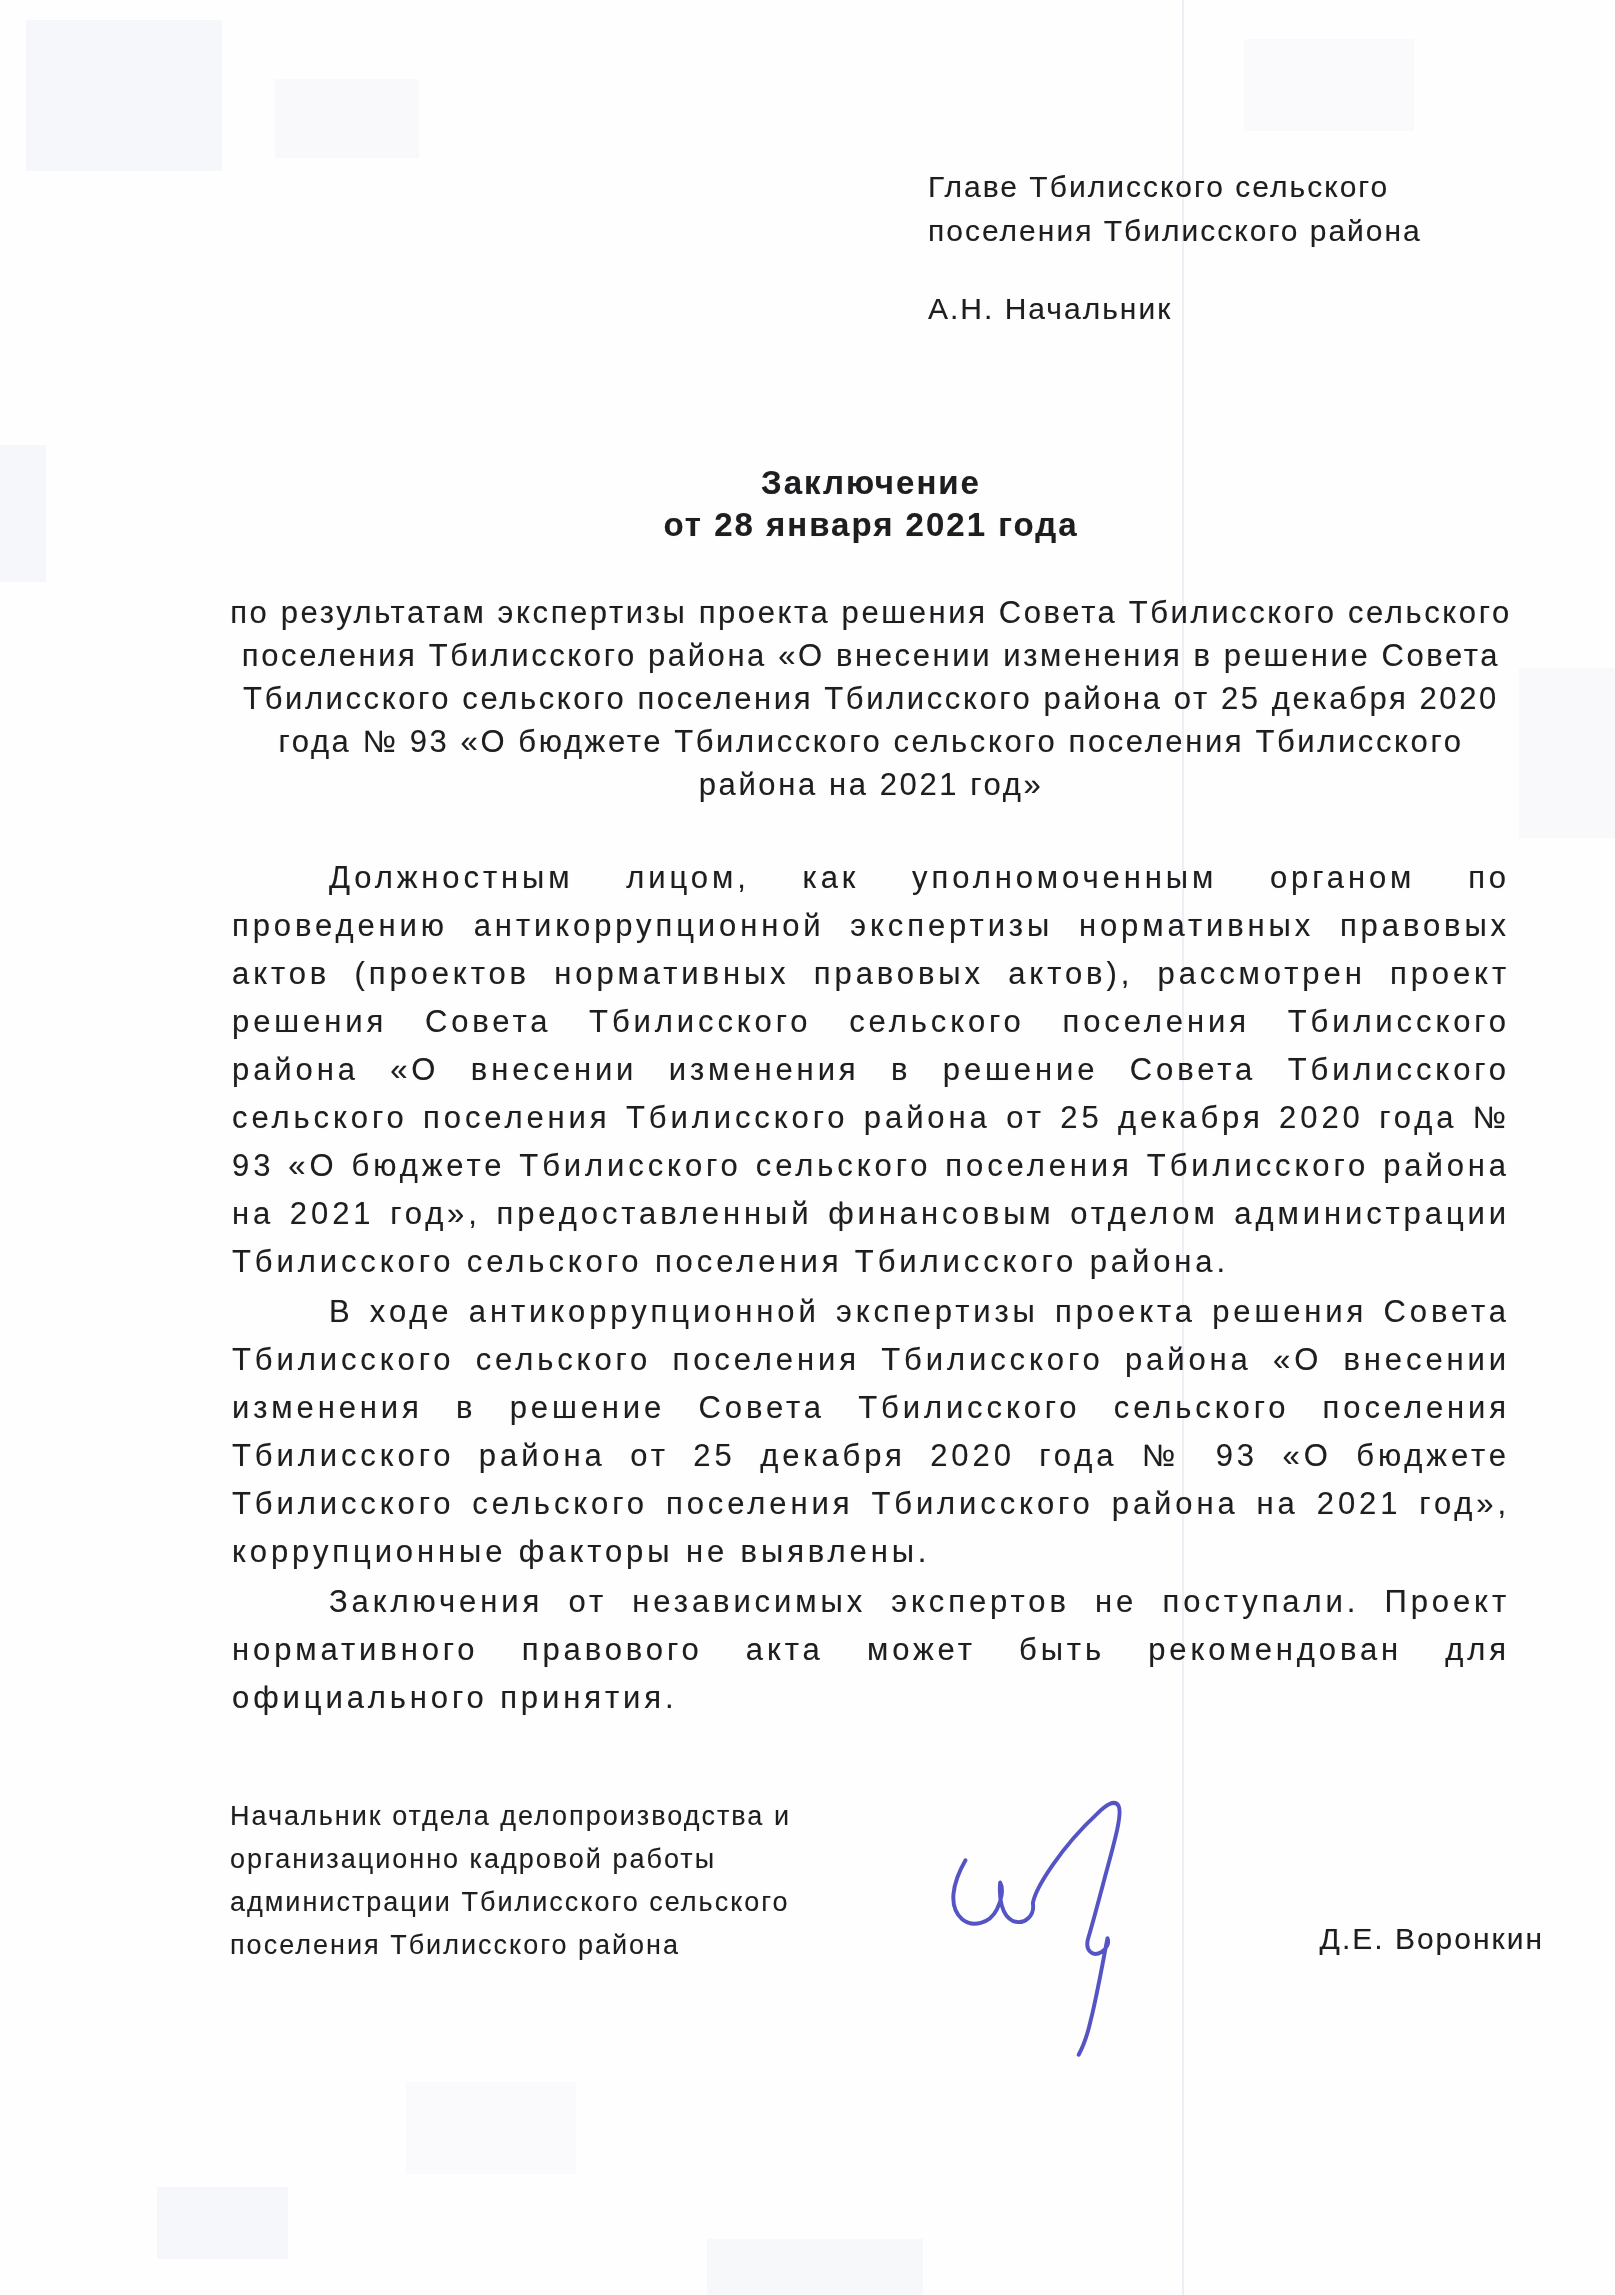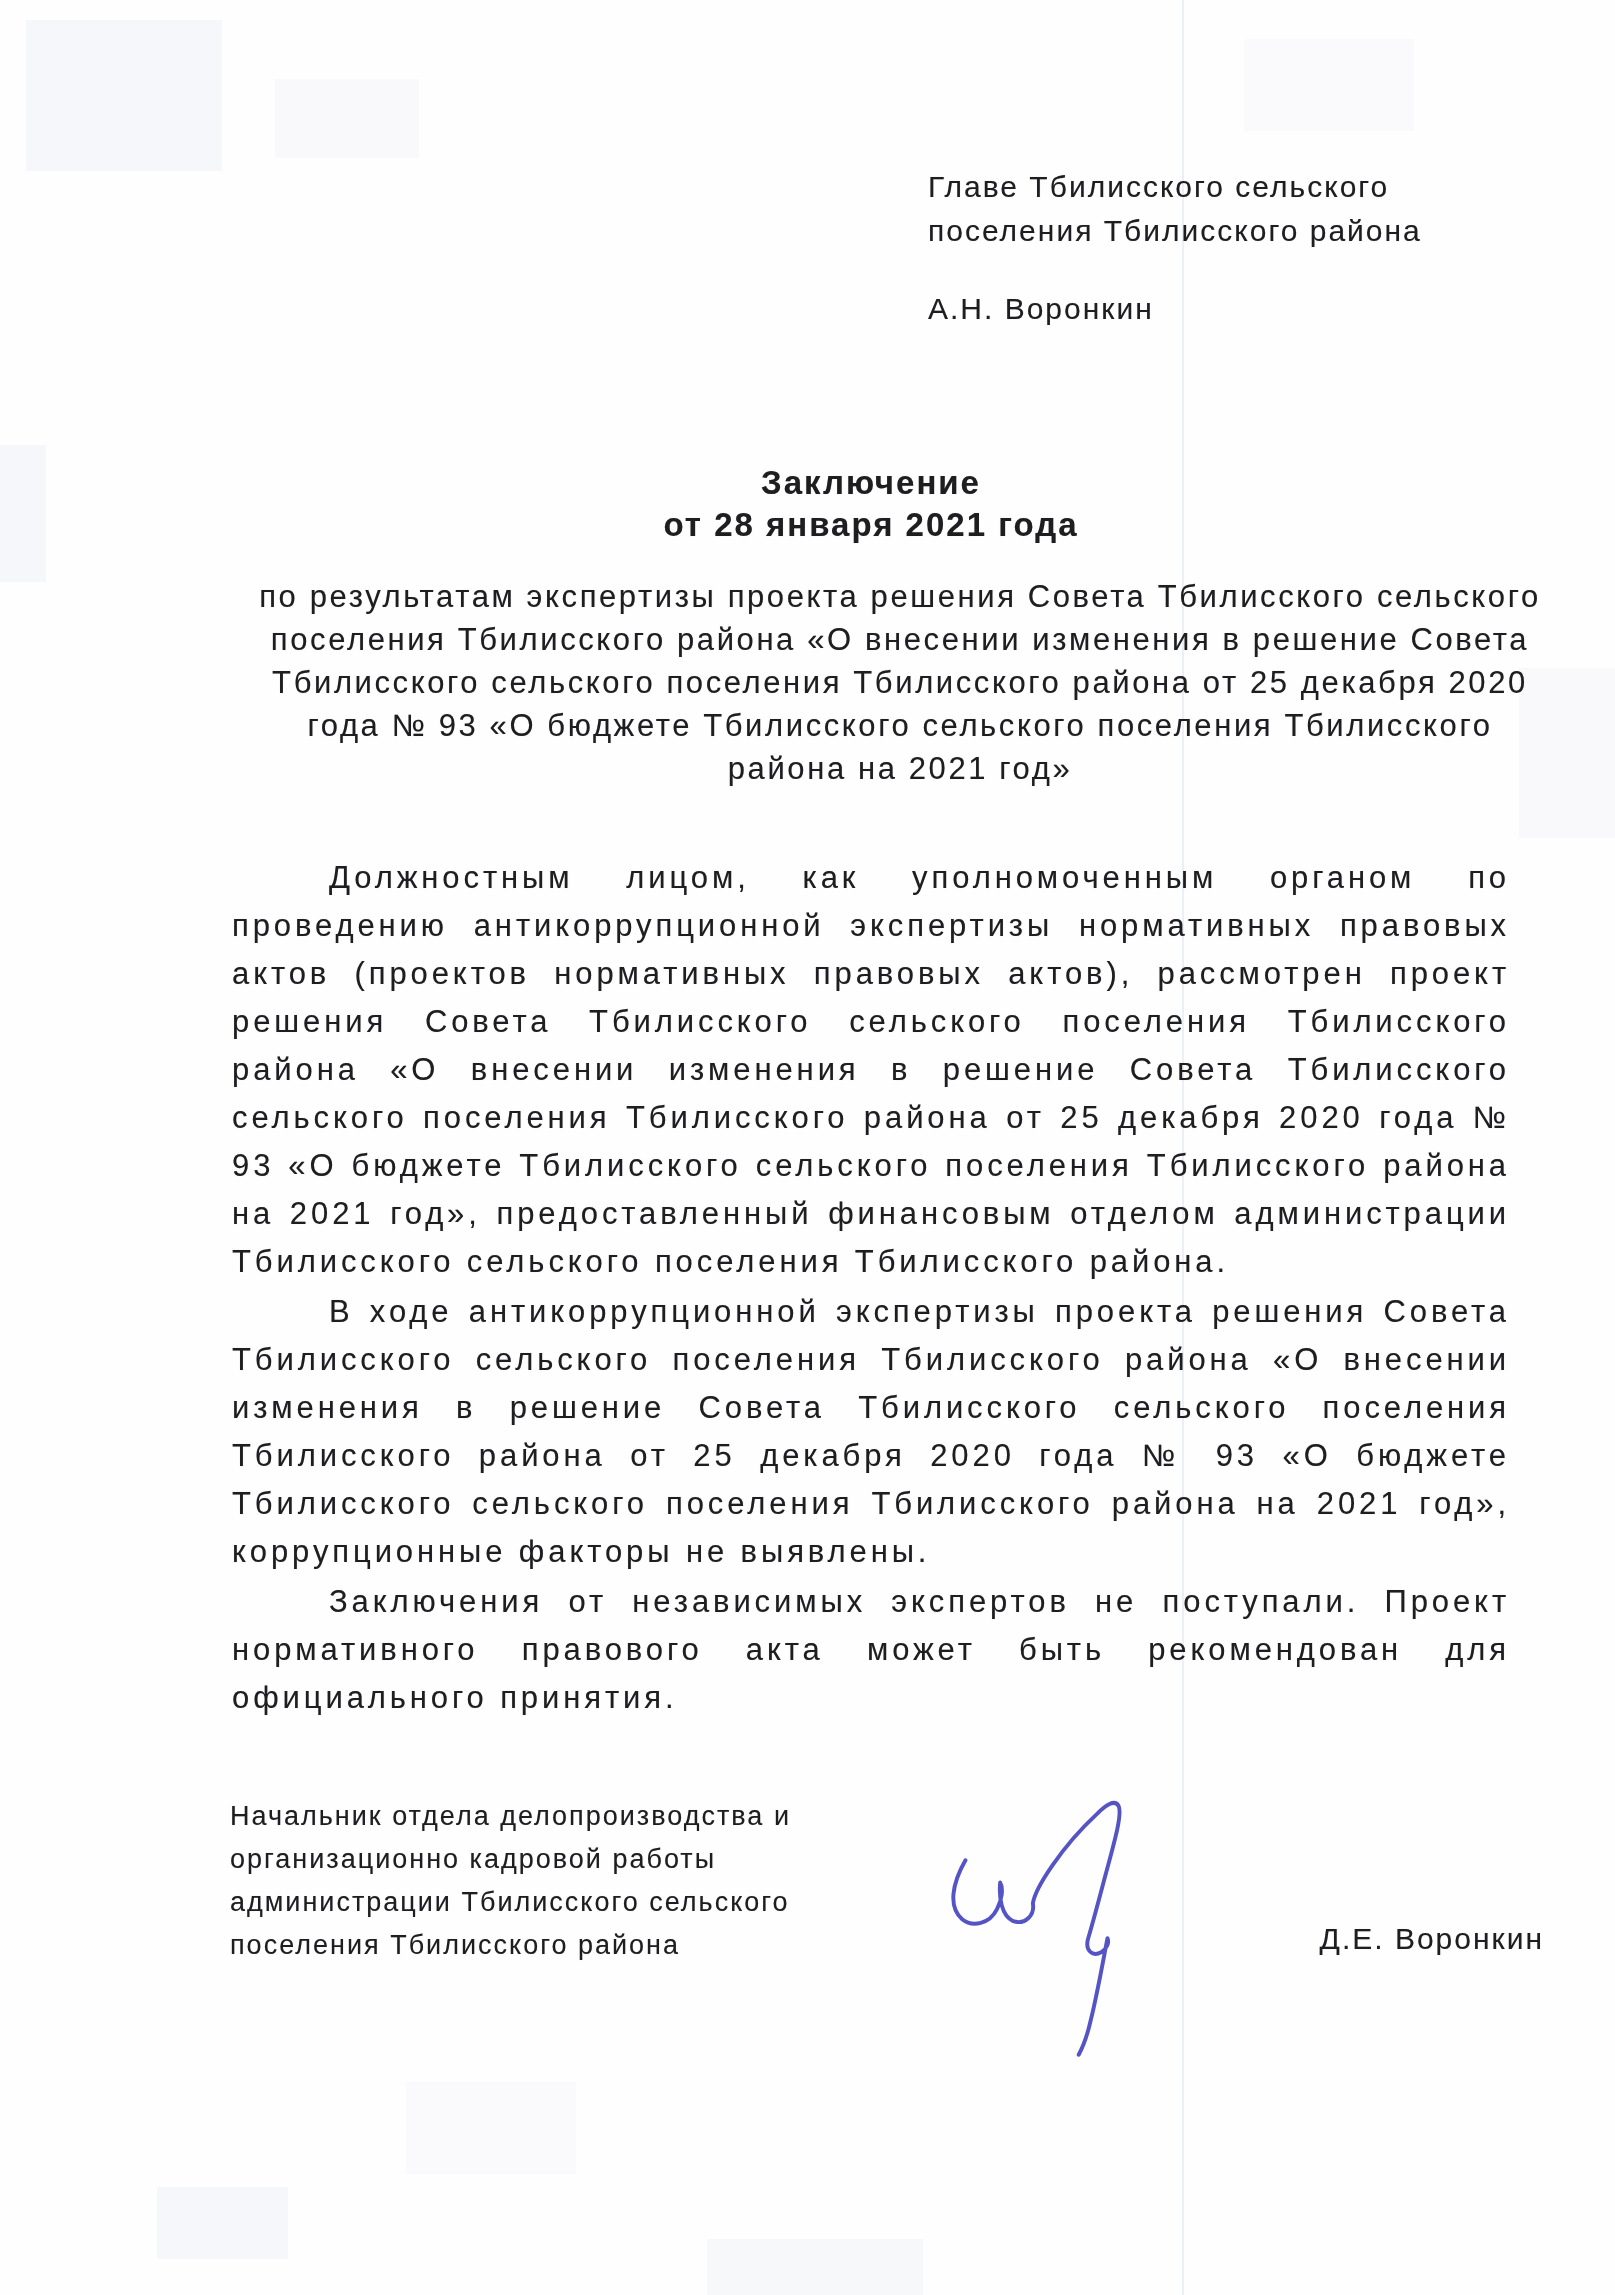--- a/index.html
+++ b/index.html
@@ -69,27 +69,26 @@
     text-align: center;
     font-weight: bold;
     font-size: 33px;
     line-height: 42px;
     letter-spacing: 2px;
   }
 
   .subject {
     position: absolute;
     left: 230px;
-    top: 575px;
+    top: 591px;
     width: 1282px;
     text-align: center;
     font-size: 31px;
     line-height: 43px;
     letter-spacing: 2.6px;
-    margin-left: 29px;
   }
 
   .body-text {
     position: absolute;
     left: 230px;
     top: 852px;
     width: 1282px;
     font-size: 31px;
     line-height: 48px;
     letter-spacing: 3.9px;
@@ -135,21 +134,21 @@
   <div class="noise n3"></div>
   <div class="noise n4"></div>
   <div class="noise n5"></div>
   <div class="noise n6"></div>
   <div class="noise n7"></div>
   <div class="noise n8"></div>
   <div class="fold-line"></div>
 
   <div class="recipient txt">
     <div class="recipient-address">Главе Тбилисского сельского поселения Тбилисского района</div>
-    <div class="recipient-name">А.Н. Воронкин</div>
+    <div class="recipient-name">А.Н. Начальник</div>
   </div>
 
   <div class="title-block txt">
     <div>Заключение</div>
     <div>от 28 января 2021 года</div>
   </div>
 
   <div class="subject txt">по результатам экспертизы проекта решения Совета Тбилисского сельского поселения Тбилисского района «О внесении изменения в решение Совета Тбилисского сельского поселения Тбилисского района от 25 декабря 2020 года № 93 «О бюджете Тбилисского сельского поселения Тбилисского района на 2021 год»</div>
 
   <div class="body-text txt">

